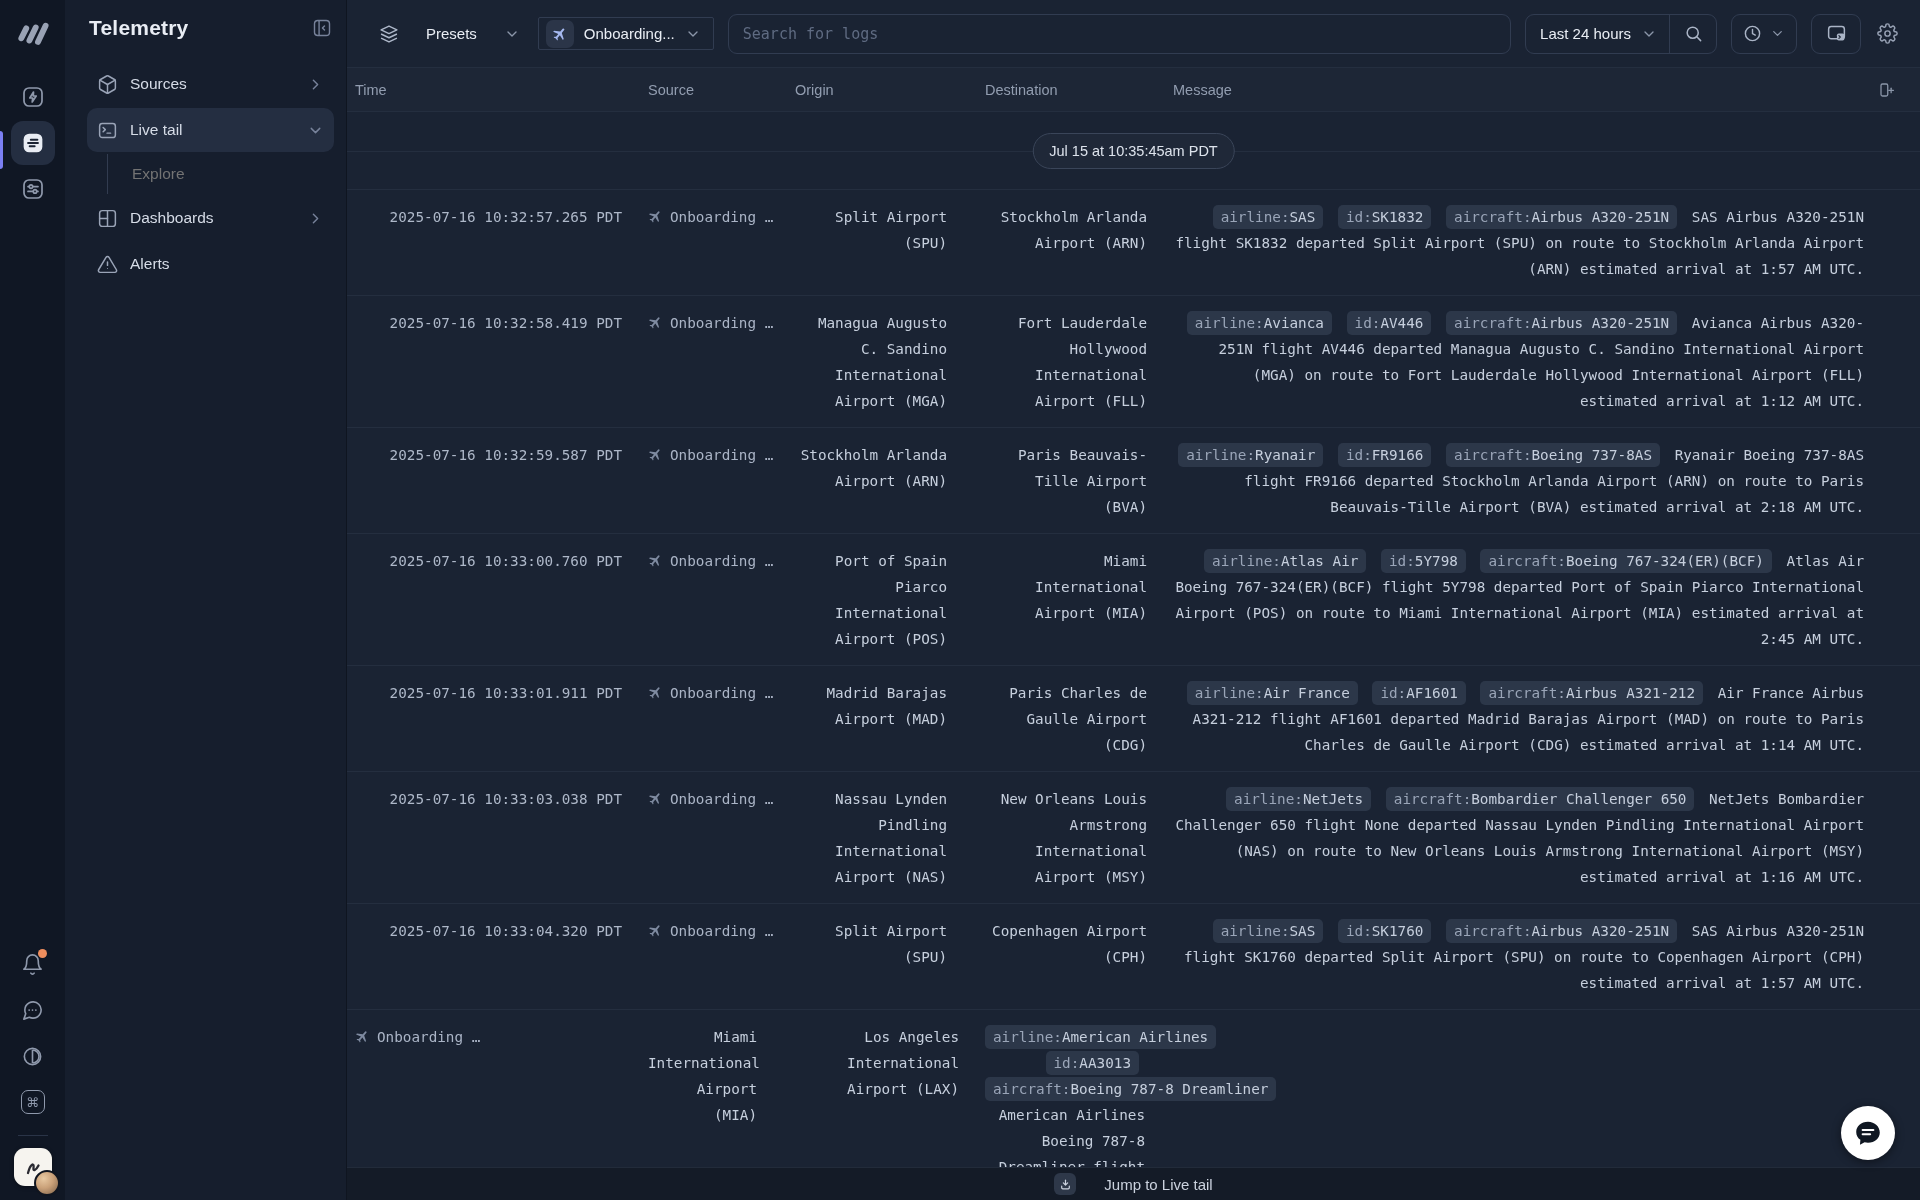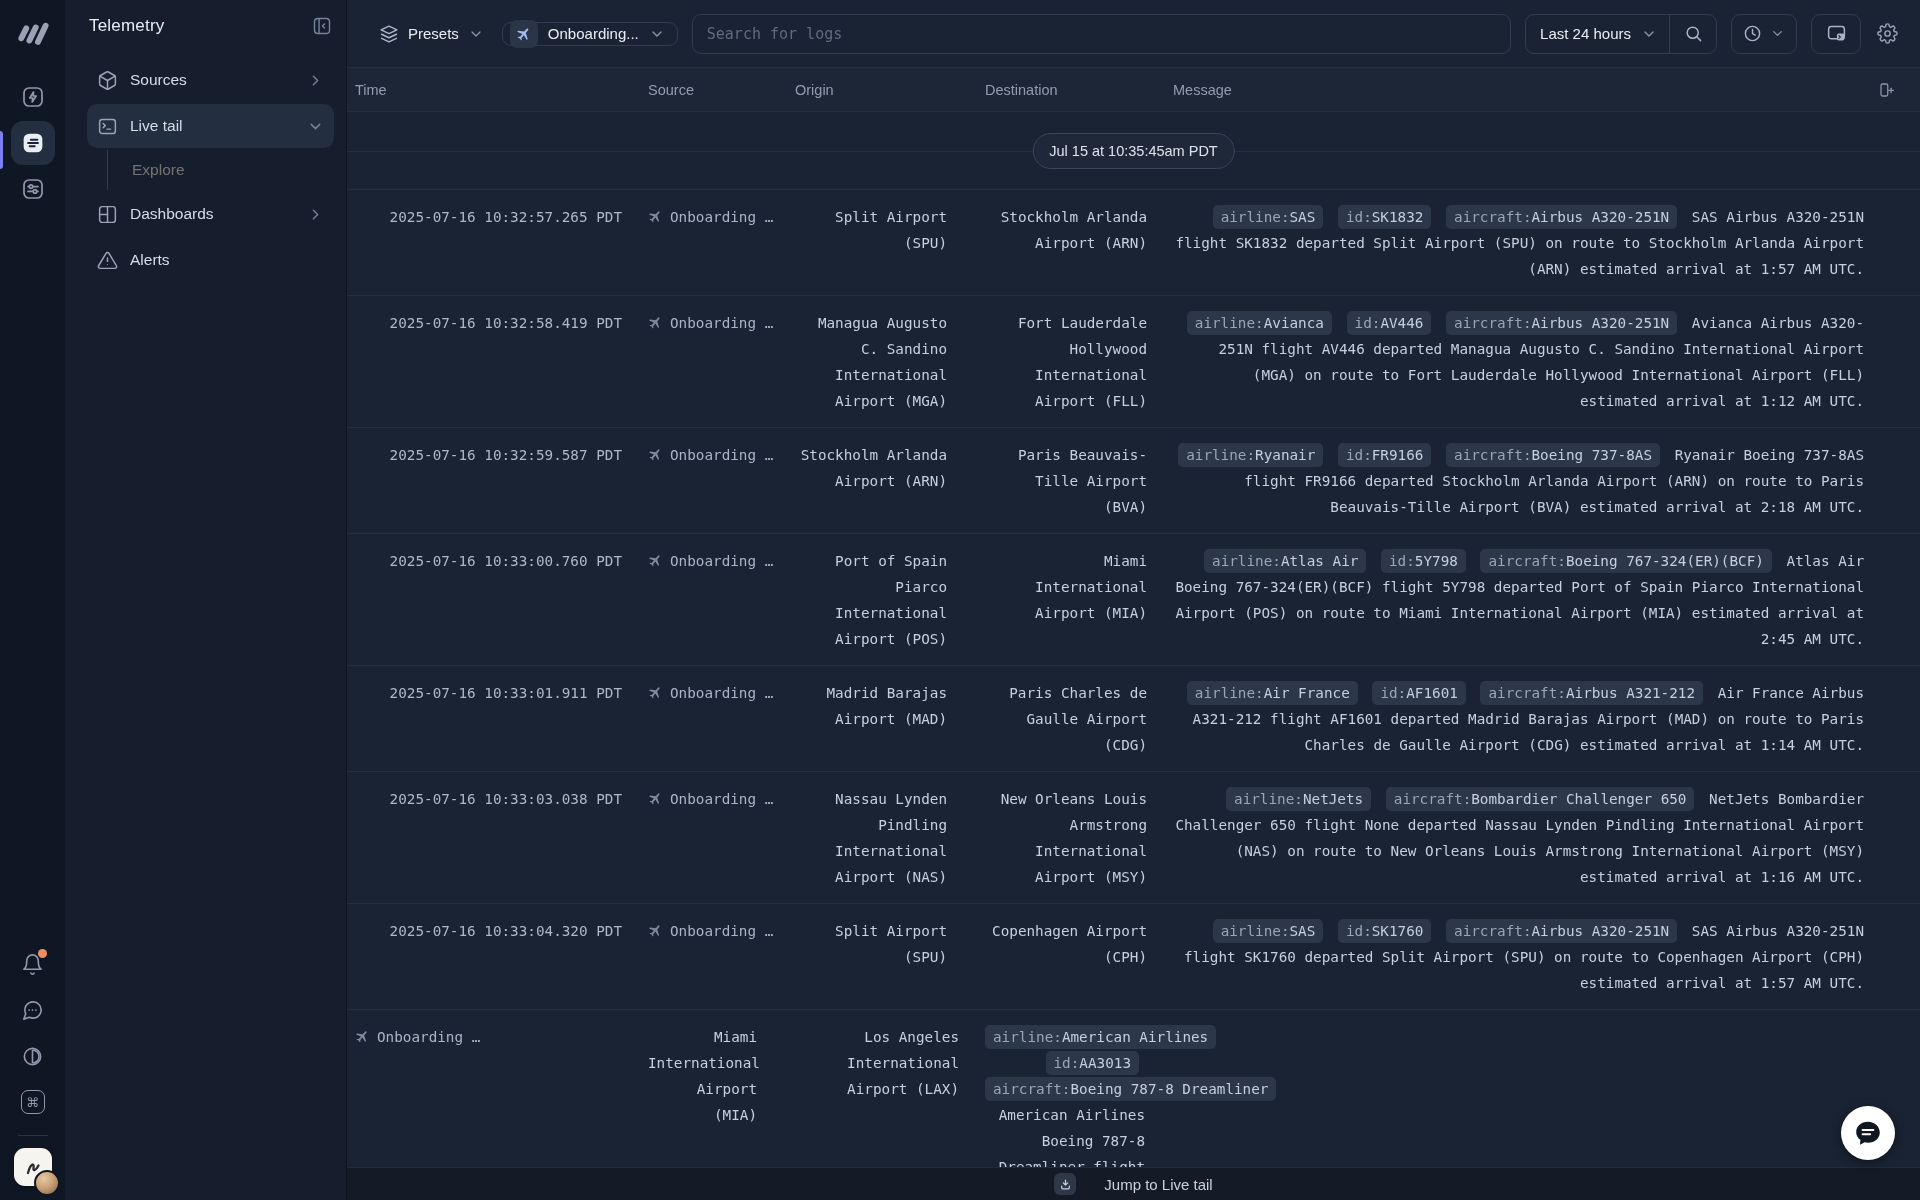--- a/index.html
+++ b/index.html
@@ -34,37 +34,37 @@
   .rail-bottom{margin-top:auto;display:flex;flex-direction:column;align-items:center;}
   .notif-dot{position:absolute;top:7px;right:8px;width:9px;height:9px;border-radius:50%;background:#ef8e5e;}
   .cmdbox{width:24px;height:24px;border:1.6px solid #8f99ac;border-radius:7px;display:flex;align-items:center;justify-content:center;font-size:13px;color:#8f99ac;font-family:"DejaVu Sans",sans-serif;}
   .rail-divider{width:30px;height:1px;background:#2a3447;margin:10px 0 12px;}
   .orgbox{width:38px;height:38px;border-radius:11px;background:#f6f4ef;display:flex;align-items:center;justify-content:center;position:relative;box-shadow:0 1px 4px rgba(0,0,0,.4);}
   .avatar{position:absolute;right:-8px;bottom:-10px;width:26px;height:26px;border-radius:50%;border:2px solid #10151f;background:radial-gradient(circle at 35% 30%,#e8c9a2 0%,#caa179 45%,#7d6148 100%);}
 
   
   .sidebar{width:282px;background:var(--bg-panel);flex-shrink:0;padding:16px 14px 0 24px;border-right:1px solid rgba(0,0,0,.28);}
   .sb-head{display:flex;align-items:center;justify-content:space-between;margin-bottom:22px;}
-  .sb-title{font-size:17px;font-weight:normal;color:var(--text-hi);letter-spacing:.2px;}
+  .sb-title{font-size:21px;font-weight:bold;color:var(--text-hi);letter-spacing:.2px;}
   .sb-collapse{color:#77829a;display:flex;}
   .sb-item{height:44px;display:flex;align-items:center;gap:12px;border-radius:10px;padding:0 10px;color:#d6dce7;font-size:15.5px;margin:2px -2px;}
   .sb-item .sbicon{color:#9aa4b7;display:flex;}
   .sb-item.active{background:var(--bg-active);}
   .sb-item .chev{margin-left:auto;color:#77829a;display:flex;}
   .sb-sub{display:flex;align-items:center;height:40px;margin-left:18px;border-left:1px solid #323c50;padding-left:24px;color:#737373;font-size:15.5px;}
 
   
   .main{flex:1;display:flex;flex-direction:column;min-width:0;position:relative;}
 
   
   .topbar{height:68px;display:flex;align-items:center;padding:0 22px 0 28px;gap:14px;border-bottom:1px solid var(--border);flex-shrink:0;}
-  .presets{display:flex;align-items:center;gap:9px;color:var(--text-hi);font-size:15px;padding:0 4px;}
+  .presets{display:flex;align-items:center;gap:27px;color:var(--text-hi);font-size:15px;padding:0 4px;}
   .presets .picon{color:#aeb8ca;display:flex;}
   .chevdn{color:#8b96a9;display:flex;}
-  .src-select{display:flex;align-items:center;gap:10px;height:24px;border:1px solid var(--border-ctl);border-radius:9px;padding:0 12px 0 7px;color:var(--text-hi);font-size:15px;}
+  .src-select{display:flex;align-items:center;gap:10px;height:33px;border:1px solid var(--border-ctl);border-radius:2px;padding:0 12px 0 7px;color:var(--text-hi);font-size:15px;}
   .src-tile{width:28px;height:28px;border-radius:7px;background:#2b3548;display:flex;align-items:center;justify-content:center;color:#a5b8ef;}
   .searchbox{flex:1;height:40px;border:1px solid var(--border-ctl);border-radius:9px;background:var(--bg-main);display:flex;align-items:center;padding:0 14px;}
   .searchbox input{background:transparent;border:none;outline:none;width:100%;font-family:var(--mono);font-size:15px;color:var(--text);}
   .searchbox input::placeholder{color:var(--text-dim);}
   .timerange{display:flex;align-items:center;height:40px;border:1px solid var(--border-ctl);border-radius:9px;color:var(--text-hi);font-size:15px;}
   .timerange .tr-label{display:flex;align-items:center;gap:10px;padding:0 12px 0 14px;}
   .tr-div{width:1px;height:40px;background:var(--border-ctl);}
   .tr-search{width:46px;height:40px;display:flex;align-items:center;justify-content:center;color:#aab4c6;}
   .clockbtn{display:flex;align-items:center;gap:8px;height:40px;border:1px solid var(--border-ctl);border-radius:9px;padding:0 11px;color:#aab4c6;}
   .tailviewbtn{width:50px;height:40px;border:1px solid var(--border-ctl);border-radius:9px;display:flex;align-items:center;justify-content:center;color:#aab4c6;}

